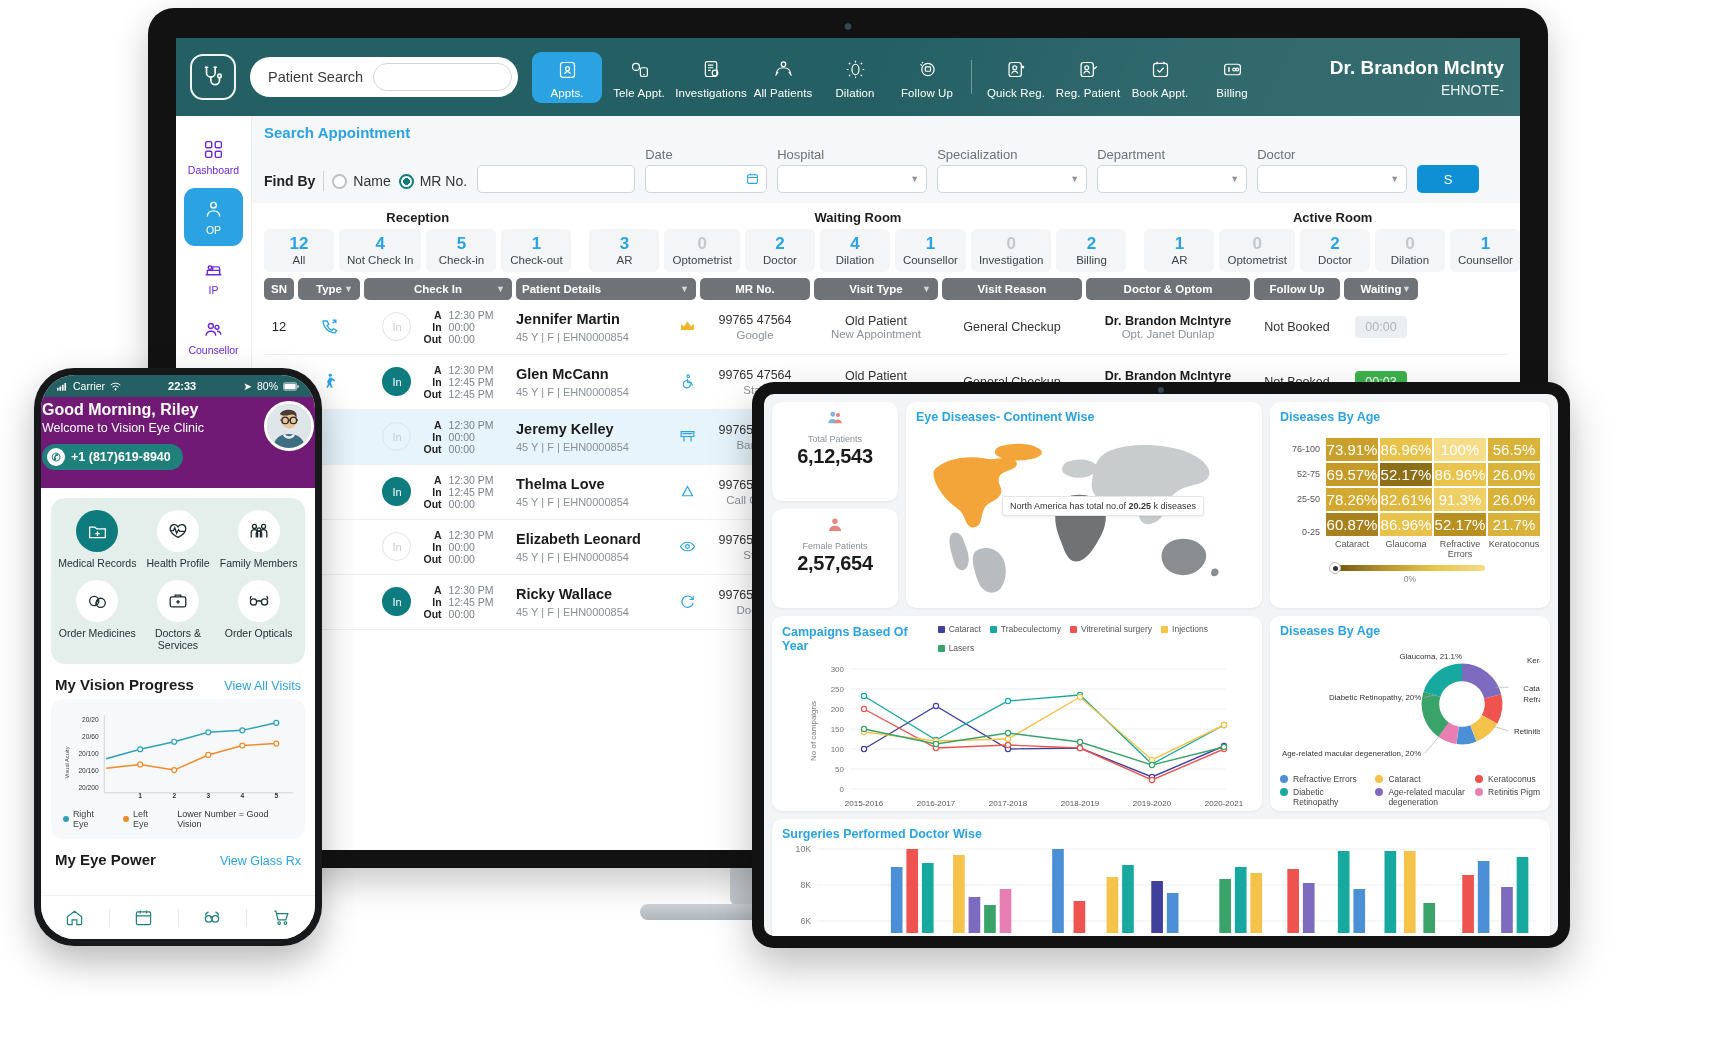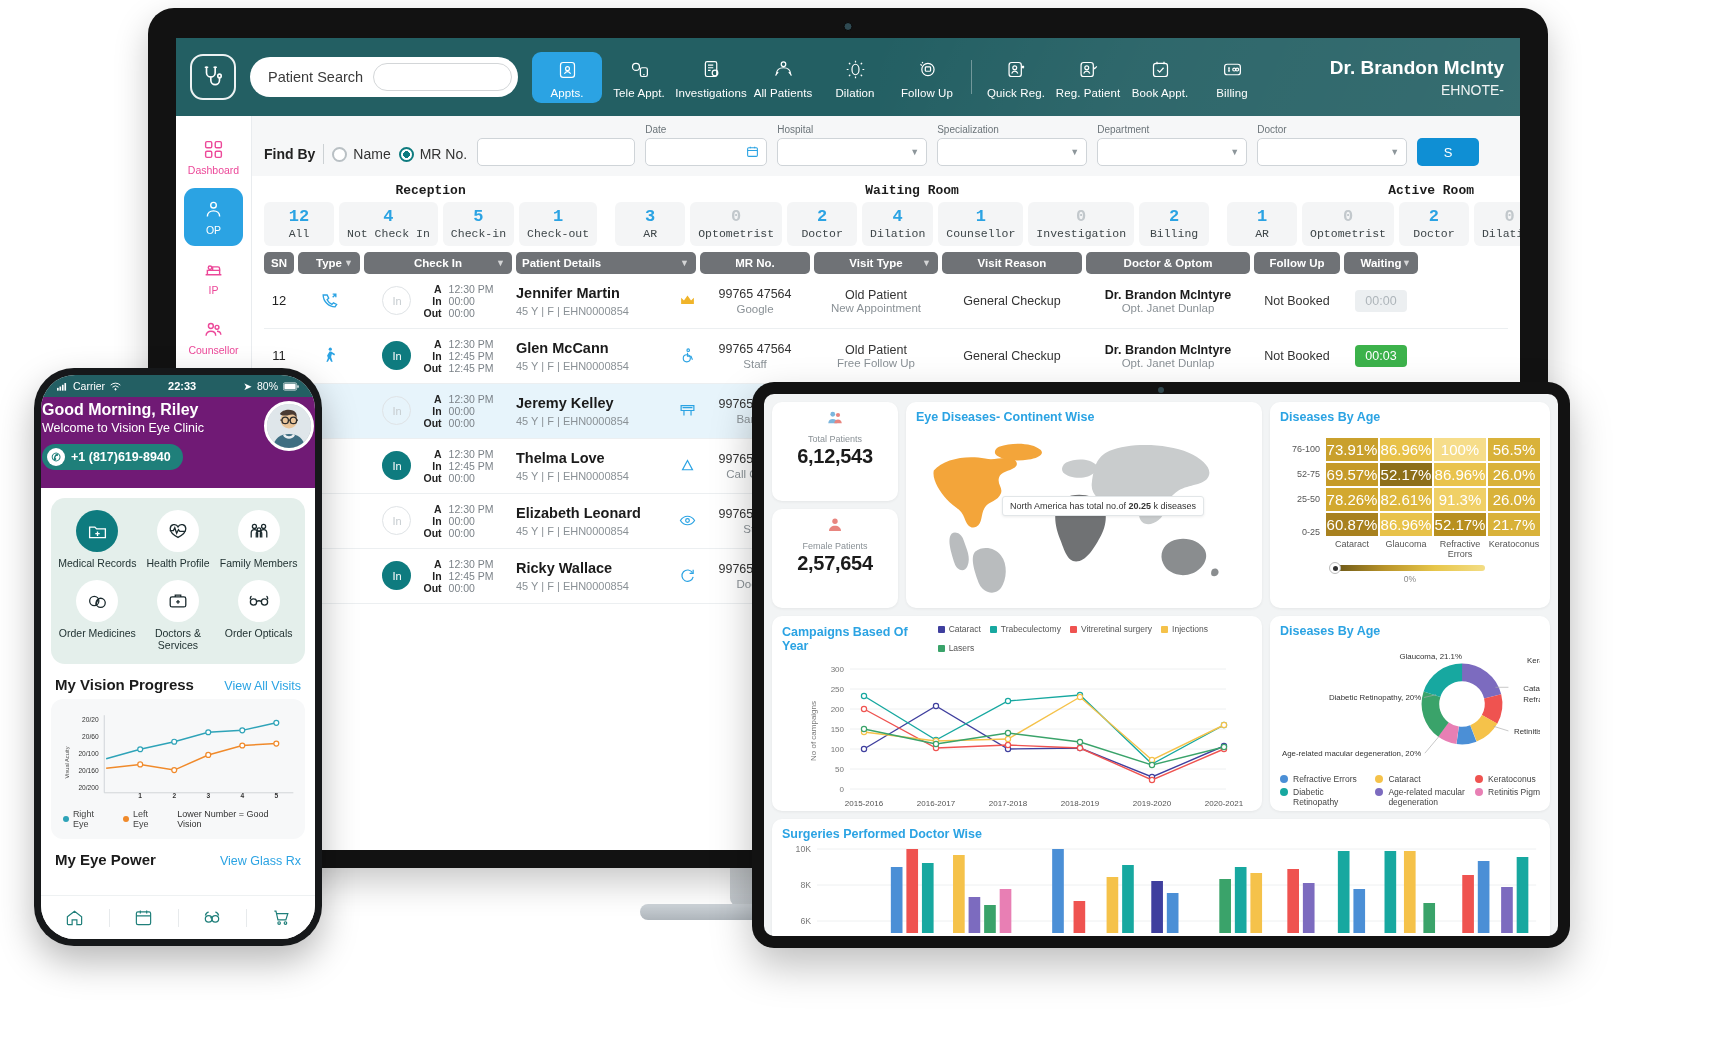--- a/index.html
+++ b/index.html
@@ -85,21 +85,21 @@
   .docblock .sub { font-size: 14px; opacity: .92; margin-top: 3px; white-space: nowrap; }
 
   
   .appbody { display: flex; height: calc(100% - 78px); background: #fff; }
   .sidebar {
     width: 76px; flex: 0 0 76px; background: #fff; border-right: 1px solid #e9ecef;
     padding-top: 10px;
   }
   .sb-item {
     height: 58px; display: flex; flex-direction: column; align-items: center;
-    justify-content: center; gap: 4px; color: #ec4899; cursor: pointer;
+    justify-content: center; gap: 4px; color: #6d28d9; cursor: pointer;
     margin: 2px 8px; border-radius: 10px;
   }
   .sb-item .sbtx { font-size: 10.5px; }
   .sb-item.active { background: #2ba3e3; color: #fff; border-radius: 11px; }
 
   .content { flex: 1; min-width: 0; background: #fff; }
 
   
   .searchstrip { background: #f6f7f8; padding: 8px 12px 10px 12px; }
   .ss-title { color: #2ba3e3; font-size: 15px; font-weight: bold; margin-bottom: 6px; }
@@ -108,35 +108,35 @@
   .findby .fb { font-size: 14px; font-weight: bold; color: #222; }
   .vline { width: 1px; height: 20px; background: #ccd1d4; }
   .radio { display: flex; align-items: center; gap: 6px; cursor: pointer; }
   .radio .dot {
     width: 15px; height: 15px; border-radius: 50%; border: 2px solid #b9c0c4; background:#fff;
   }
   .radio.on .dot { border-color: #0e7b7f; background:
      radial-gradient(circle, #0e7b7f 0 42%, #fff 44% 100%); }
   .radio .rl { font-size: 14px; color: #333; }
   .fld { display: flex; flex-direction: column; gap: 3px; }
-  .fld .flab { font-size: 10px; color: #6b7479; }
+  .fld .flab { font-size: 13px; color: #6b7479; }
   .fld .fin {
     height: 28px; border: 1px solid #cfd4d8; border-radius: 5px; background: #fff;
     display: flex; align-items: center; padding: 0 7px; font-size: 12px; color: #333;
     position: relative;
   }
   .fin .caret { margin-left: auto; color: #8d969b; font-size: 9px; }
   .btn-search {
     background: #0f8fd4; color: #fff; border: none; height: 28px; min-width: 62px;
     border-radius: 5px; font-family: inherit; font-size: 13px; cursor: pointer;
   }
 
   
   .rooms { display: flex; padding: 4px 12px 0 12px; gap: 0; background: #fff; }
-  .roomgrp { display: flex; flex-direction: column; font-family: Liberation Mono, monospace; }
+  .roomgrp { display: flex; flex-direction: column; }
   .roomgrp .rg-title { text-align: center; font-size: 13px; font-weight: bold; color: #1c1c1c; padding: 3px 0 4px; }
   .rg-tiles { display: flex; gap: 5px; }
   .tile {
     background: #f4f5f6; border-radius: 6px; min-width: 70px; padding: 5px 8px 6px;
     text-align: center; cursor: pointer;
   }
   .tile .num { font-size: 17px; font-weight: bold; color: #2ba3e3; line-height: 1.15; }
   .tile .num.zero { color: #c2c8cc; }
   .tile .cap { font-size: 11.5px; color: #3e4649; white-space: nowrap; }
   .roomsep { width: 1px; background: #dfe3e6; margin: 16px 9px 4px; }
@@ -487,20 +487,21 @@
               <rect x="4" y="9" width="16" height="11" rx="1.5"></rect>
                 <path d="M6 9V6h12v3M9 13h6M12 13v4"></path>
             </svg>
             <span class="sbtx">Pharmacy</span>
           </div>
         </div>
 
         <div class="content">
 
           <div class="searchstrip">
+            <div class="ss-title">Search Appointment</div>
             <div class="ss-row">
               <div class="findby">
                 <span class="fb">Find By</span>
                 <span class="vline"></span>
                 <span class="radio">
                   <span class="dot"></span>
                   <span class="rl">Name</span>
                 </span>
                 <span class="radio on">
                   <span class="dot"></span>

